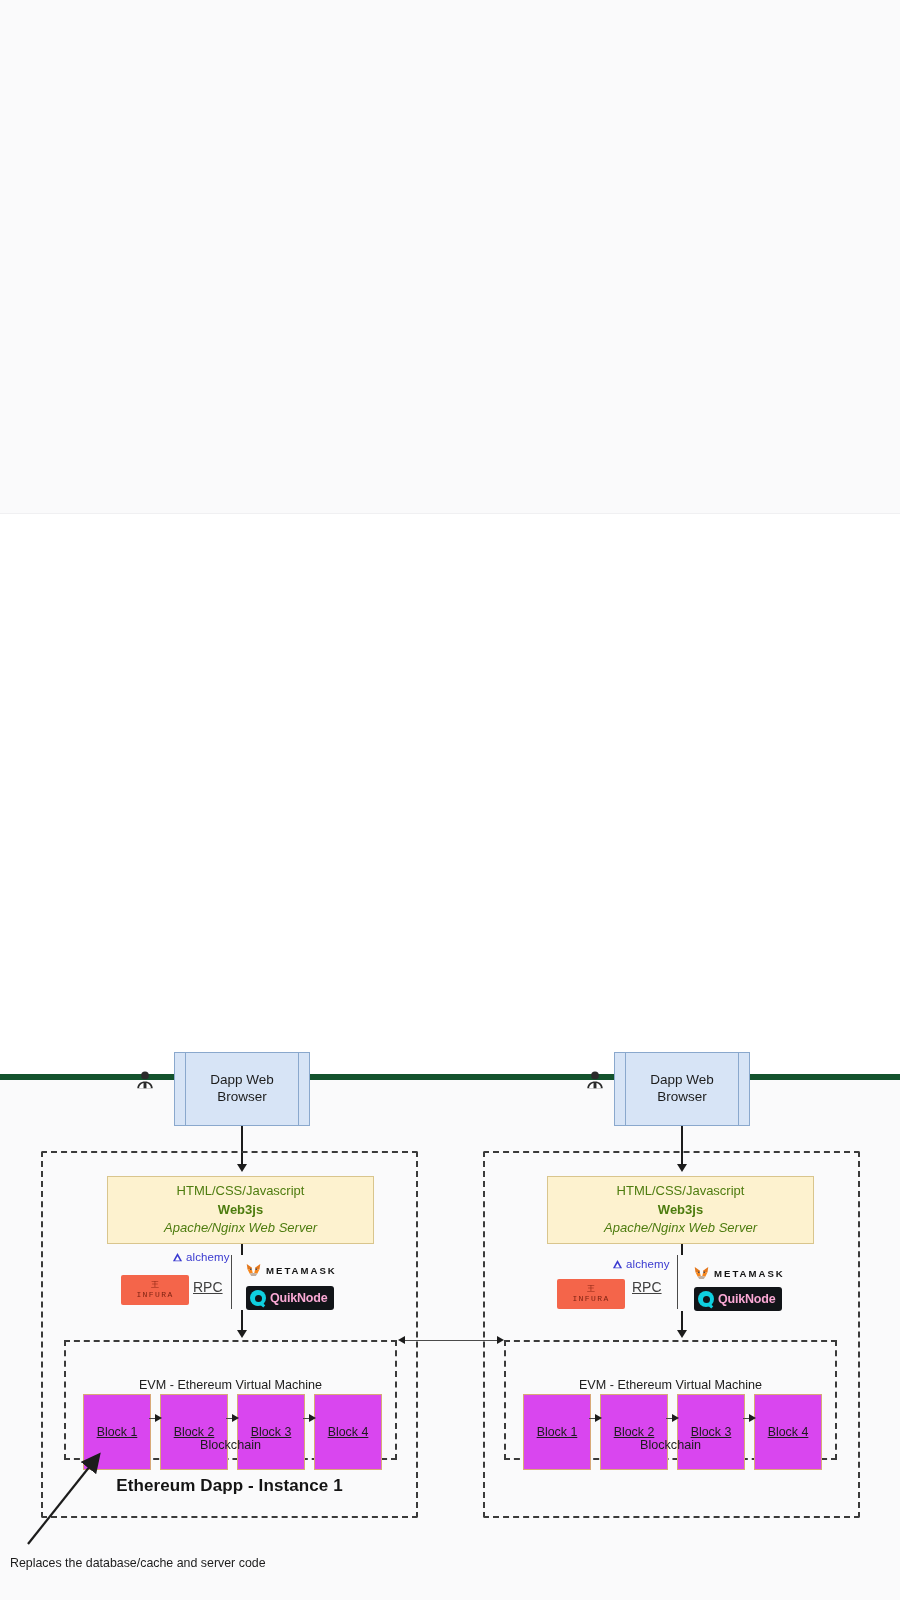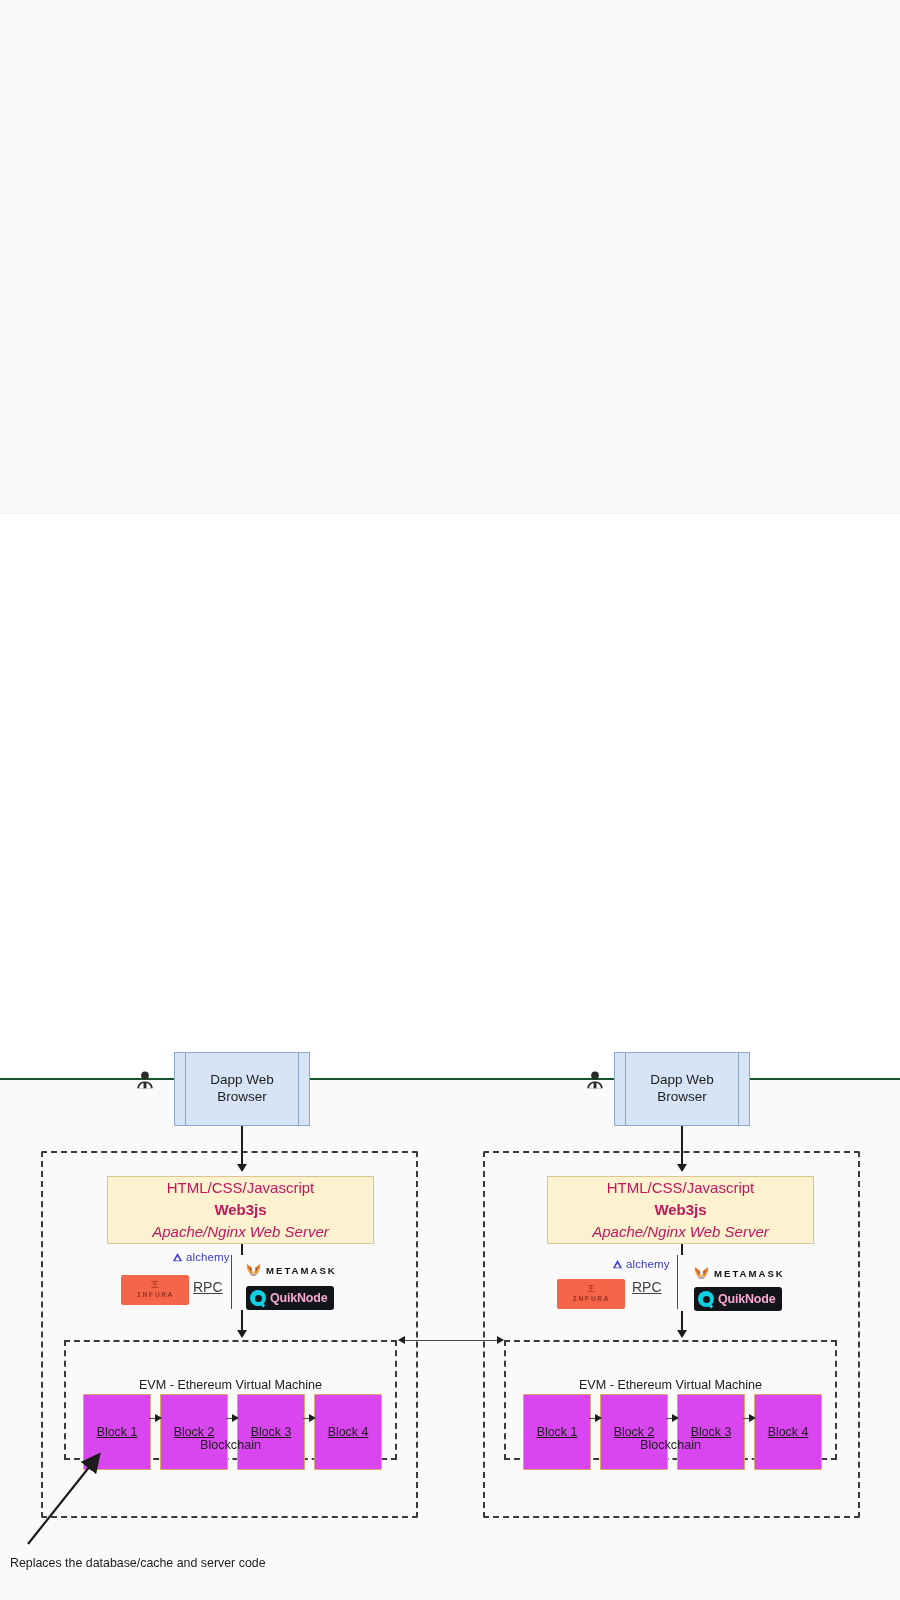--- a/index.html
+++ b/index.html
@@ -9,21 +9,21 @@
     font-family:"Liberation Sans", sans-serif;
     overflow:hidden;
   }
   #page{position:relative;width:900px;height:1600px;}
 
   
   #card{
     position:absolute;left:0;top:513px;width:900px;height:567px;
     background:#ffffff;
     border-top:1px solid #f0f0f2;
-    border-bottom:2px solid #14532d;
+    border-bottom:6px solid #14532d;
     box-sizing:border-box;
   }
   #diagram{position:absolute;left:0;top:0;width:900px;height:567px;}
 
   
   .abs{position:absolute;box-sizing:border-box;}
 
   .instance-frame{
     border:2px dashed #3a3a3a;
     border-radius:2px;
@@ -49,21 +49,21 @@
   }
   .browser-box .rail.l{left:10px;}
   .browser-box .rail.r{right:10px;}
 
   
   .server-box{
     background:#fdf2cf;
     border:1px solid #d9c58d;
     display:flex;flex-direction:column;align-items:center;justify-content:center;
     text-align:left;
-    font-size:15px;color:#be185d;line-height:1.45;
+    font-size:13px;color:#4d7c0f;line-height:1.45;
   }
   .server-box .l2{font-weight:bold;}
   .server-box .l3{font-style:italic;}
 
   
   .evm-box{
     border:2px dashed #3a3a3a;
     background:transparent;
   }
   .evm-title{
@@ -171,20 +171,21 @@
         <span>
           <span>Dapp Web</span><br>
           <span>Browser</span>
         </span>
       </div>
 
       <div class="vline abs" style="left:241px;top:612px;height:40px;"></div>
       <div class="arrowhead-down abs" style="left:237px;top:650px;"></div>
 
       <div class="abs instance-frame" style="left:41px;top:637px;width:377px;height:367px;"></div>
+      <div class="instance-label" style="left:41px;top:962px;width:377px;">Ethereum Dapp - Instance 1</div>
 
       <div class="abs server-box" style="left:107px;top:662px;width:267px;height:68px;">
         <div class="l1">HTML/CSS/Javascript</div>
         <div class="l2">Web3js</div>
         <div class="l3">Apache/Nginx Web Server</div>
       </div>
 
       <div class="divider-v abs" style="left:231px;top:741px;height:54px;"></div>
 
       <div class="alchemy abs" style="left:172px;top:737px;">

